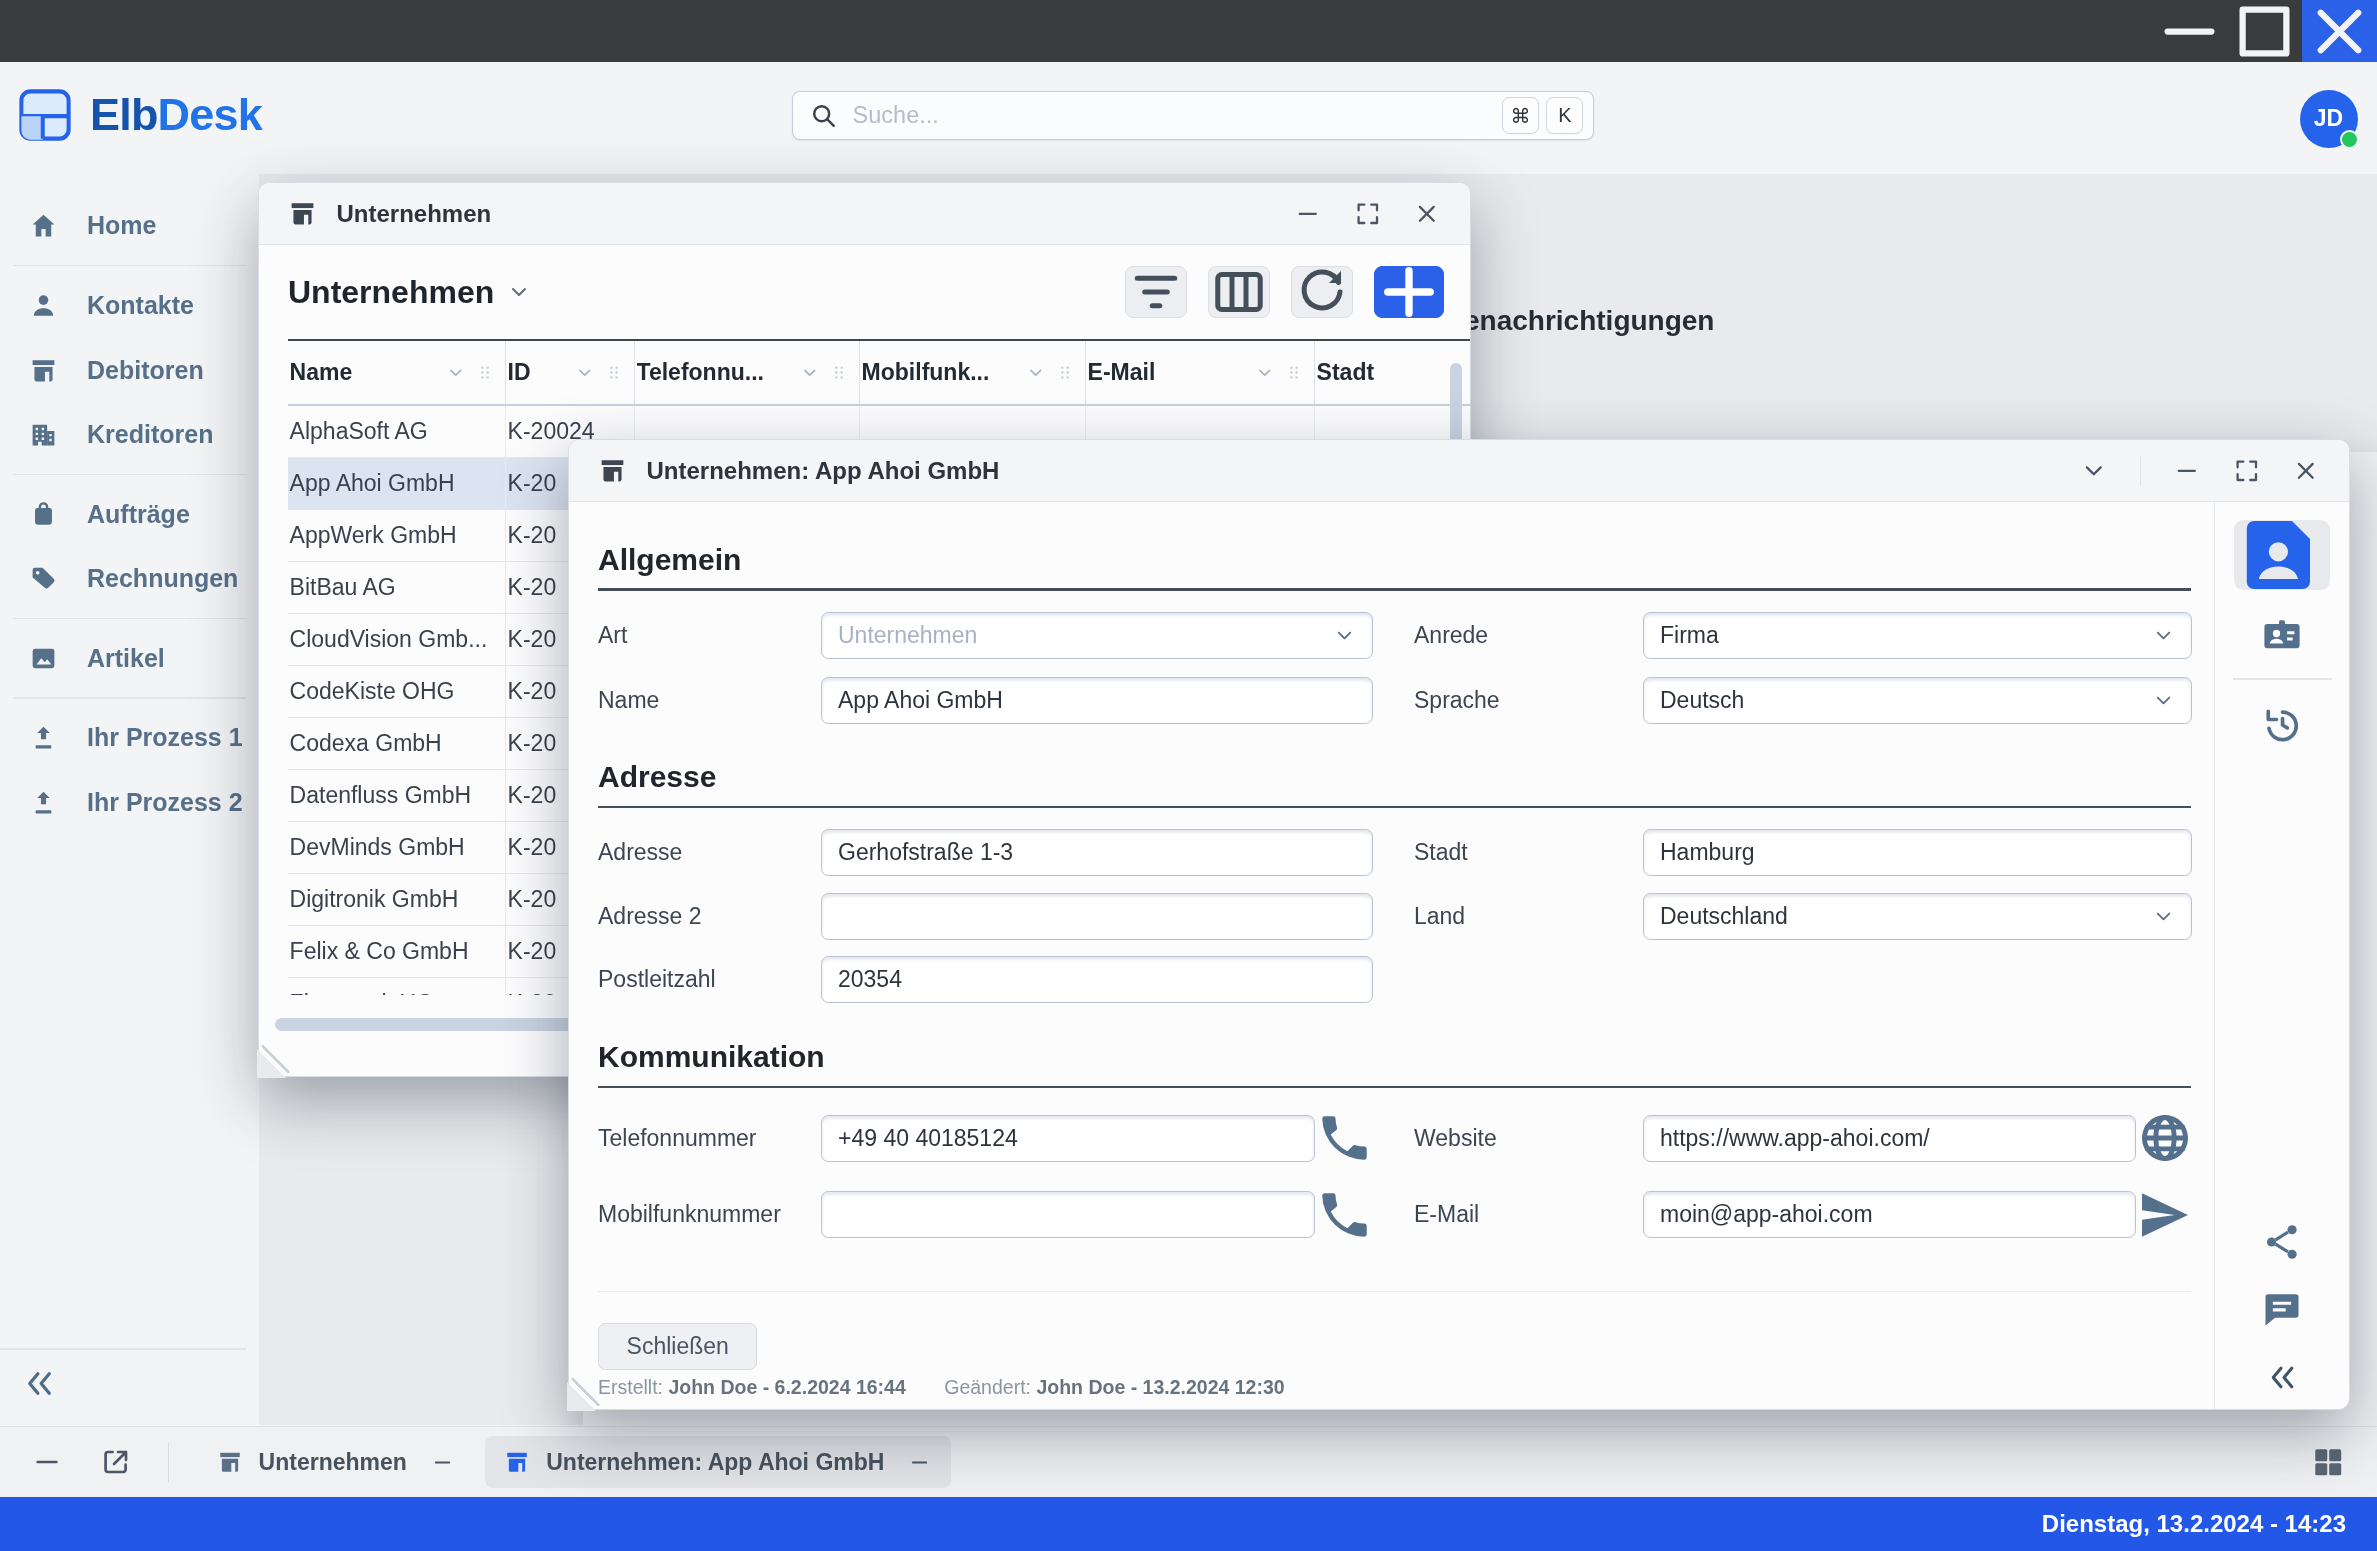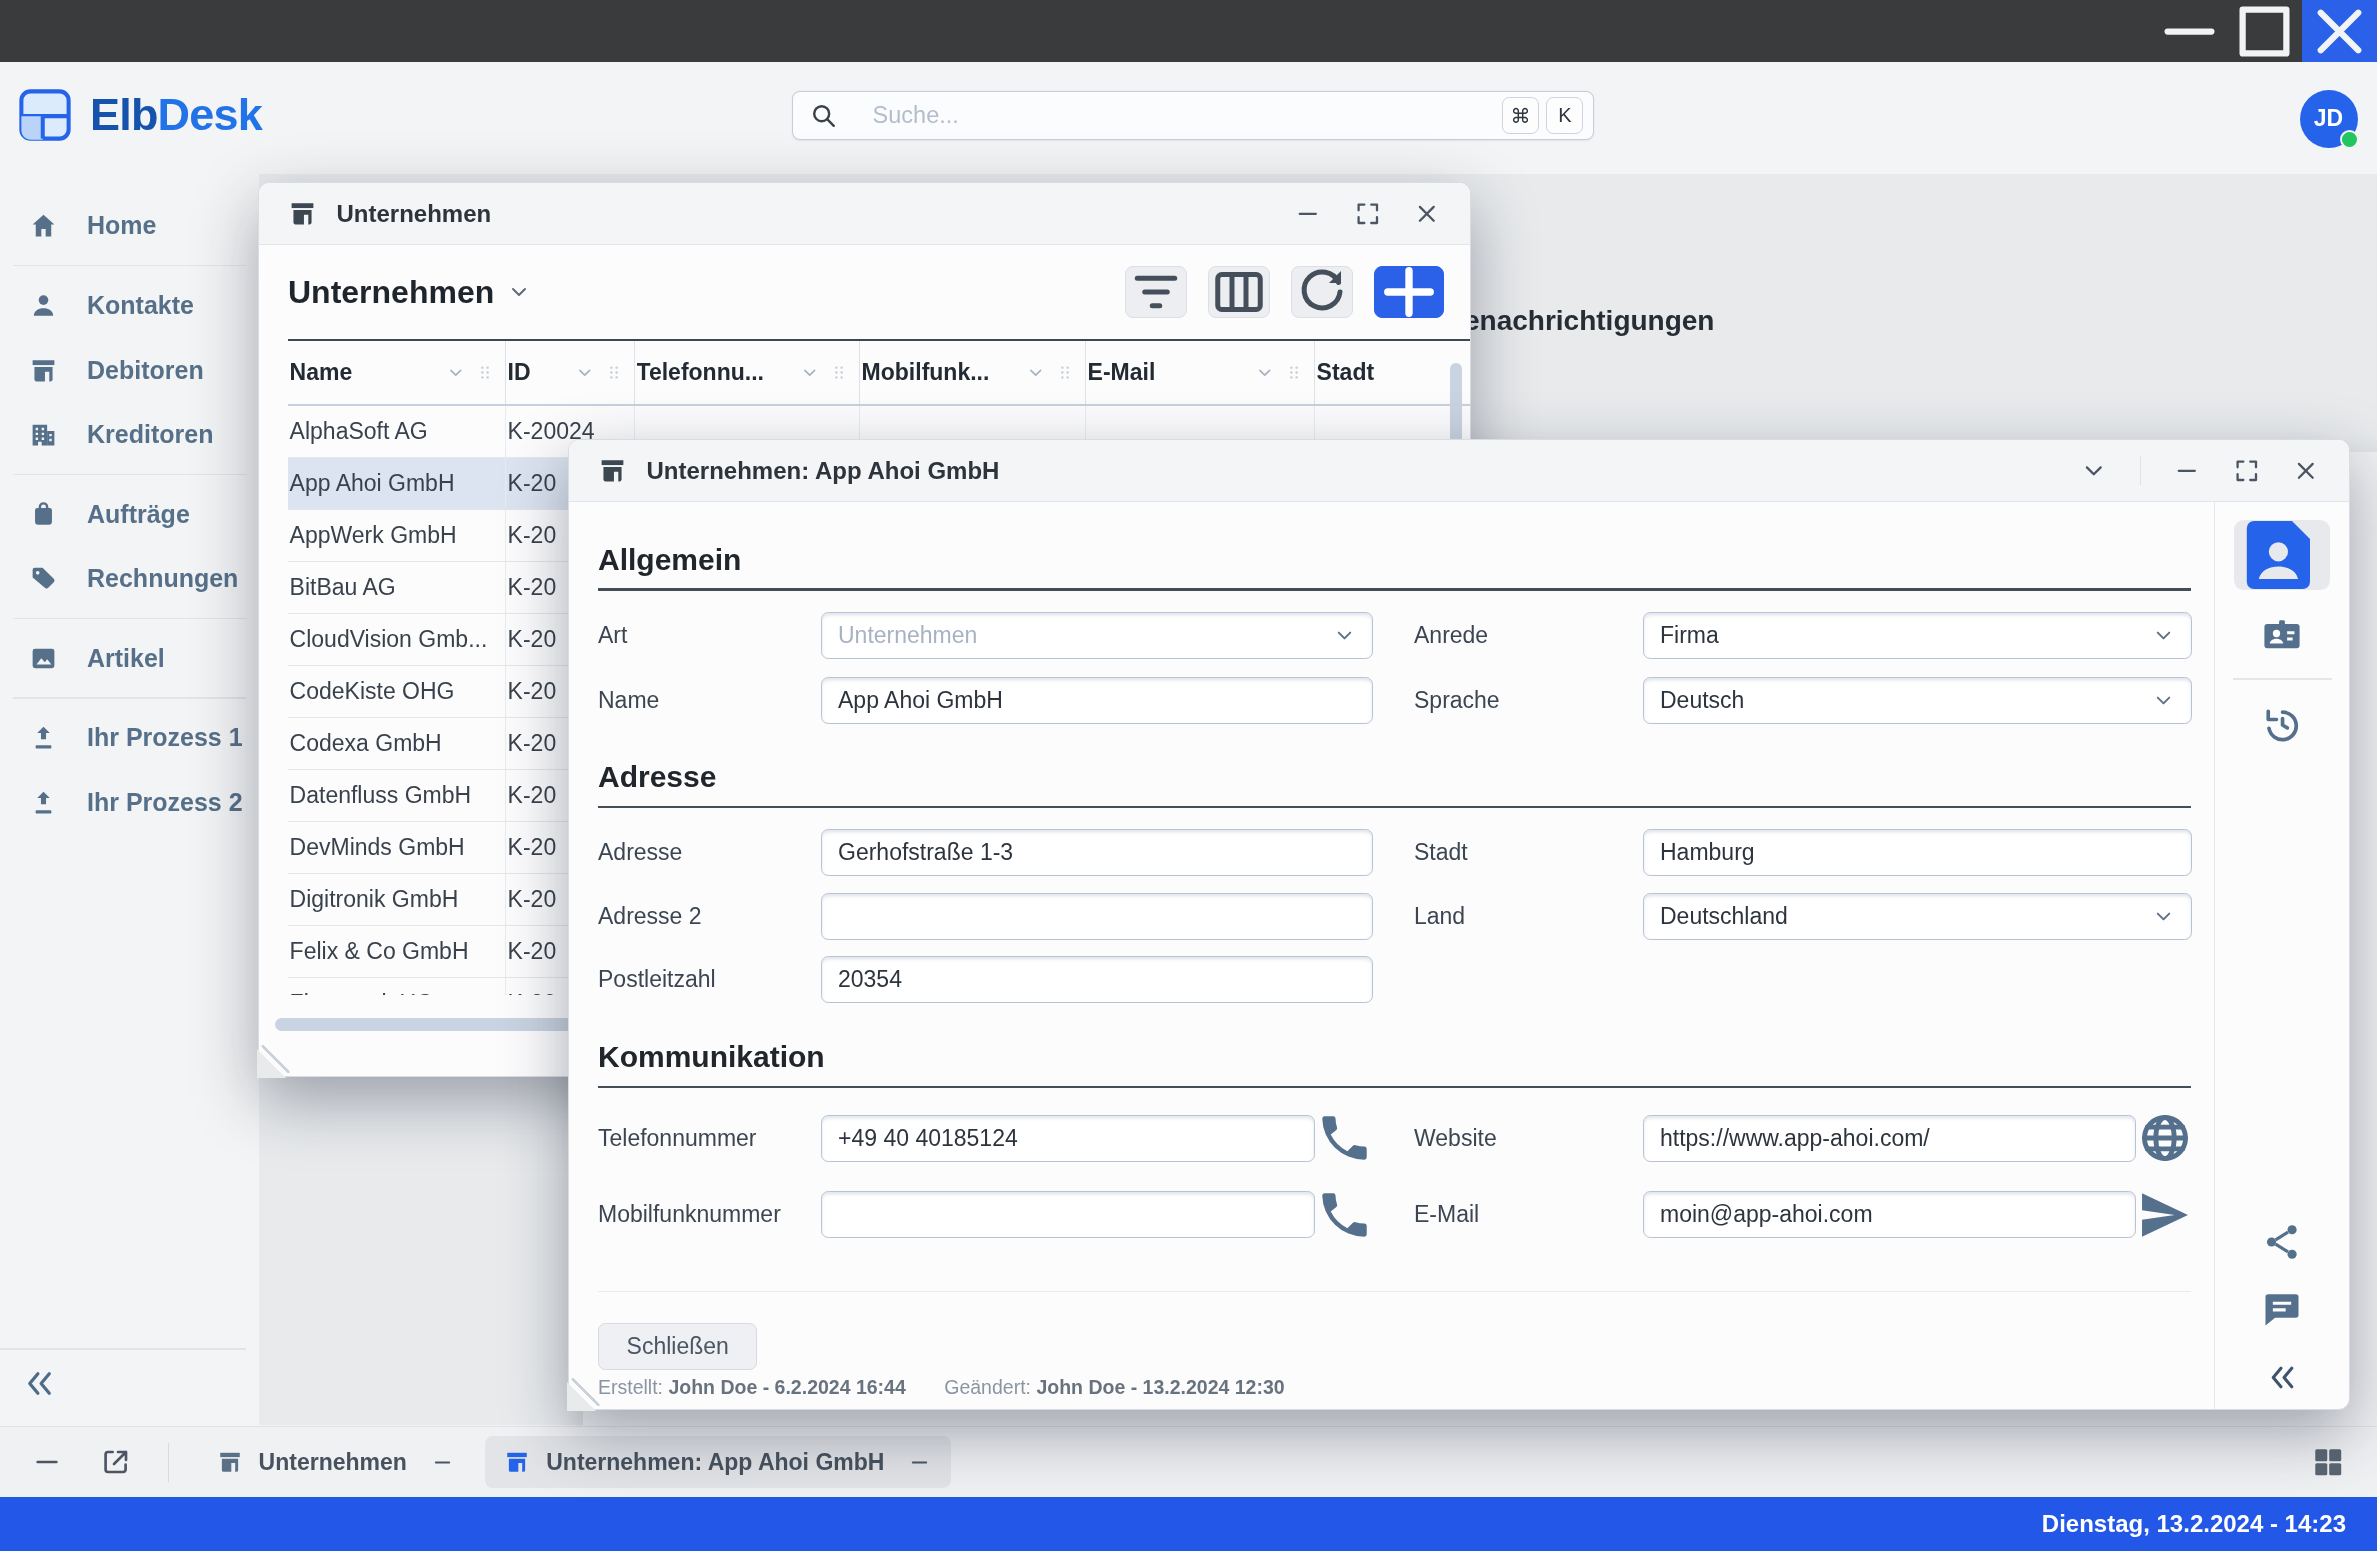--- a/index.html
+++ b/index.html
@@ -17,21 +17,21 @@
   
   .app-header{position:absolute;left:0;top:62px;width:100%;height:113px;background:#f3f4f5;}
   .logo{position:absolute;left:18px;top:26px;display:flex;align-items:center;gap:18px;}
   .logo-mark{width:54px;height:54px;}
   .logo-text{font-size:45px;font-weight:bold;letter-spacing:-0.8px;}
   .logo-elb{color:#1553ad;} .logo-desk{color:#2373e8;}
   .searchbox{position:absolute;left:792px;top:29px;width:802px;height:49px;background:#fbfcfd;
              border:1.6px solid #c5cdd9;border-radius:8px;display:flex;align-items:center;
              padding:0 9.7px 0 16px;box-shadow:0 0.8px 1.6px rgba(120,135,155,.15);}
   .searchbox .mag{width:29px;height:29px;color:#3a4149;margin-right:14.6px;flex:none;}
-  .search-ph{flex:1;font-size:23.5px;color:#b3bdcb;margin-left:20px;}
+  .search-ph{flex:1;font-size:23.5px;color:#b3bdcb;}
   .kbd{min-width:37px;height:37px;border:1.6px solid #ccd3dd;border-radius:7.3px;background:#fdfdfe;
        display:flex;align-items:center;justify-content:center;font-size:20px;color:#2f353d;margin-left:7.3px;}
   .avatar{position:absolute;right:19.5px;top:27.6px;width:58px;height:58px;border-radius:50%;
           background:#2563eb;color:#fff;font-weight:bold;font-size:23px;
           display:flex;align-items:center;justify-content:center;}
   .avatar .dot{position:absolute;right:-1.6px;bottom:-1.6px;width:19.5px;height:19.5px;border-radius:50%;
                background:#22c55e;border:2.4px solid #f3f4f5;}
 
   
   .sidebar{position:absolute;left:0;top:174px;width:259px;height:1251px;background:#f3f4f5;}

